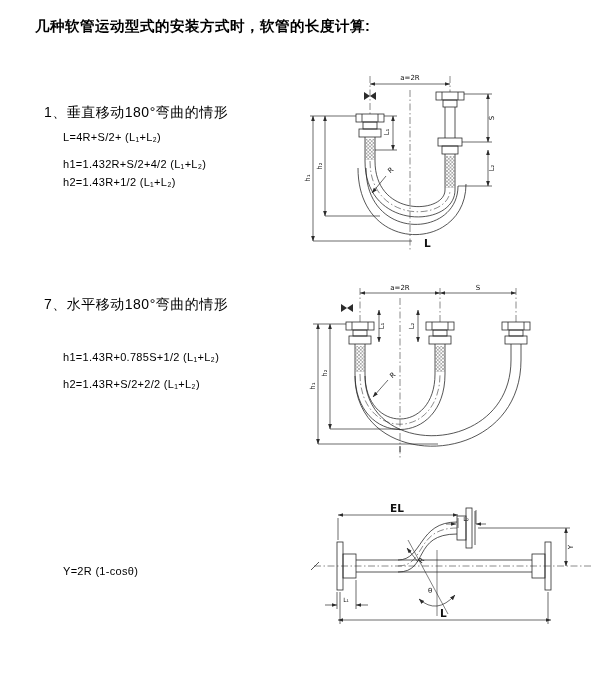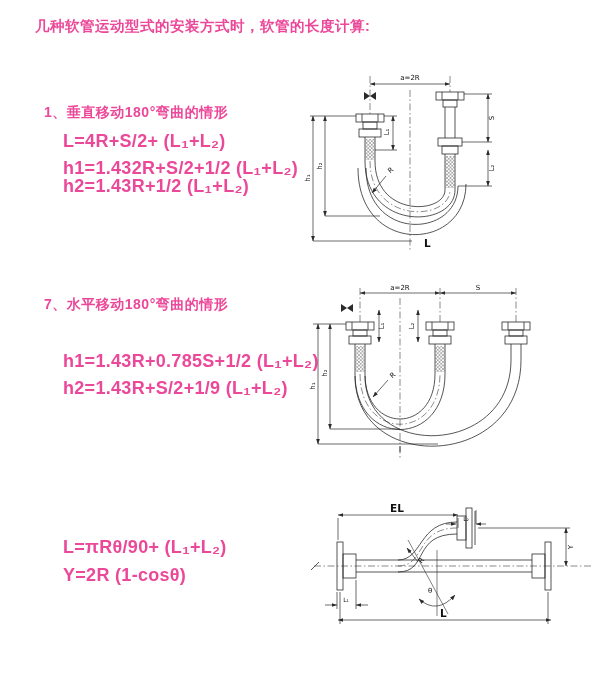--- a/index.html
+++ b/index.html
@@ -1,47 +1,46 @@
 <!DOCTYPE html>
 <html><head>
 <meta charset="utf-8">
 <style>
   html,body{margin:0;padding:0;background:#ffffff;}
   .page{position:relative;width:600px;height:675px;background:#fff;overflow:hidden;
-        font-family:"Liberation Sans","DejaVu Sans",sans-serif;color:#ec4899;}
+        font-family:"Liberation Sans","DejaVu Sans",sans-serif;color:#000000;}
   .abs{position:absolute;white-space:nowrap;}
   .title{left:35px;top:17px;font-size:14.5px;font-weight:bold;letter-spacing:.5px;}
-  .heading{font-size:14px;font-weight:bold;letter-spacing:.5px;}
-  .formula{font-size:18px;font-weight:bold;letter-spacing:.3px;text-align:center;}
+  .heading{font-size:14px;font-weight:normal;letter-spacing:.5px;}
+  .formula{font-size:11px;font-weight:normal;letter-spacing:.3px;text-align:center;}
   
   .ln{fill:none;stroke:#2b2b2b;stroke-width:.8;}
   .fl{fill:#2b2b2b;stroke:none;}
   .cl{fill:none;stroke:#2b2b2b;stroke-width:.55;stroke-dasharray:7 2.5 1.5 2.5;}
   .dim{fill:none;stroke:#2b2b2b;stroke-width:.7;}
   .lbl{font-family:"DejaVu Sans",sans-serif;font-size:7px;fill:#111;}
   .lbl-sm{font-family:"DejaVu Sans",sans-serif;font-size:6px;fill:#111;}
   .lbl-lg{font-family:"DejaVu Sans",sans-serif;font-size:10.5px;font-weight:bold;fill:#111;}
 </style>
 </head>
 <body>
 
 <div class="page">
 
   <div class="abs title">几种软管运动型式的安装方式时，软管的长度计算:</div>
 
   <div class="abs heading" style="left:44px;top:104px">1、垂直移动180°弯曲的情形</div>
   <div class="abs formula" style="left:63px;top:131px">L=4R+S/2+ (L₁+L₂)</div>
-  <div class="abs formula" style="left:63px;top:158px">h1=1.432R+S/2+1/2 (L₁+L₂)</div>
+  <div class="abs formula" style="left:63px;top:158px">h1=1.432R+S/2+4/2 (L₁+L₂)</div>
   <div class="abs formula" style="left:63px;top:176px">h2=1.43R+1/2 (L₁+L₂)</div>
 
   <div class="abs heading" style="left:44px;top:296px">7、水平移动180°弯曲的情形</div>
   <div class="abs formula" style="left:63px;top:351px">h1=1.43R+0.785S+1/2 (L₁+L₂)</div>
-  <div class="abs formula" style="left:63px;top:378px">h2=1.43R+S/2+1/9 (L₁+L₂)</div>
-
-  <div class="abs formula" style="left:63px;top:537px">L=πRθ/90+ (L₁+L₂)</div>
+  <div class="abs formula" style="left:63px;top:378px">h2=1.43R+S/2+2/2 (L₁+L₂)</div>
+
   <div class="abs formula" style="left:63px;top:565px">Y=2R (1-cosθ)</div>
 
   <svg class="abs" style="left:300px;top:66px" width="300" height="192" viewBox="0 0 300 192">
     <defs>
       <marker id="ar1" viewBox="0 0 8 8" refX="7.5" refY="4" markerWidth="8" markerHeight="8" orient="auto-start-reverse">
         <path d="M0,1.2 L8,4 L0,6.8 Z" fill="#2b2b2b"></path>
       </marker>
       <pattern id="hz1" patternUnits="userSpaceOnUse" width="3.5" height="3.5">
         <path d="M0,0 L3.5,3.5 M3.5,0 L0,3.5" stroke="#555" stroke-width=".45"></path>
       </pattern>

